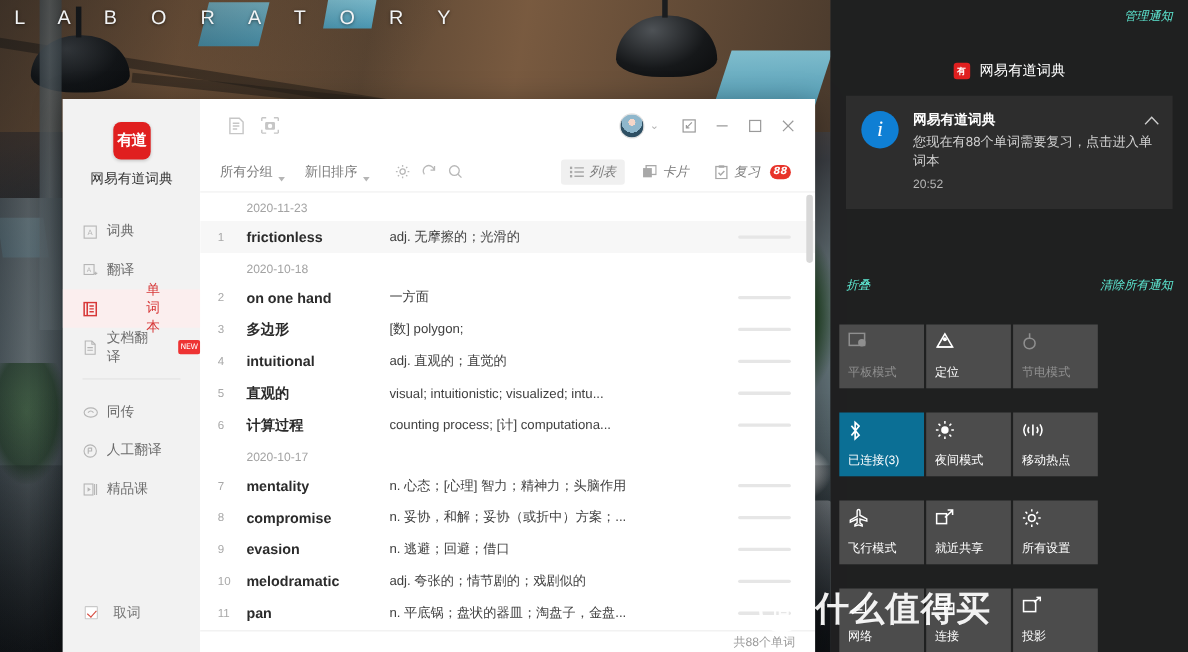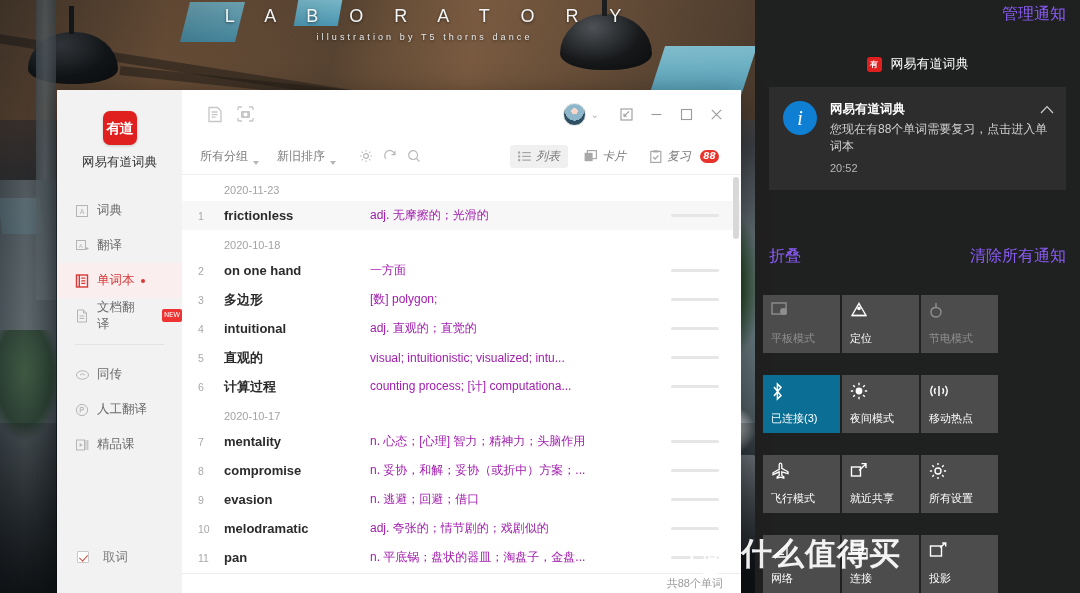--- a/index.html
+++ b/index.html
@@ -50,21 +50,21 @@
     background: linear-gradient(180deg, rgba(24,28,32,.25), rgba(16,19,22,.92));
   }
   .wp-shadow {
     left: 0; top: 0; width: 755px; height: 593px;
     background:
       linear-gradient(120deg, rgba(10,14,18,.55) 0%, rgba(10,14,18,0) 38%),
       linear-gradient(0deg, rgba(8,10,13,.5) 0%, rgba(8,10,13,0) 40%);
   }
 
   
-  .banner { position: absolute; left: 0; top: 6px; width: 846px; text-align: center; pointer-events:none;}
+  .banner { position: absolute; left: 0; top: 6px; width: 846px; text-align: left; pointer-events:none;}
   .banner-title {
     font-size: 18px; letter-spacing: 13px; color: #f2f4f5; font-weight: 400;
     text-shadow: 0 1px 3px rgba(0,0,0,.55);
     padding-left: 13px;
   }
   .banner-sub {
     margin-top: 5px; font-size: 9px; letter-spacing: 3.1px; color: #e6eaec;
     text-shadow: 0 1px 3px rgba(0,0,0,.55);
     padding-left: 3px;
   }
@@ -90,21 +90,21 @@
     letter-spacing: -1px; box-shadow: 0 1px 3px rgba(0,0,0,.18);
   }
   .logo-text { margin-top: 9px; font-size: 12.5px; color: #333; }
 
   .nav { margin-top: 22px; }
   .nav-item {
     height: 35px; display: flex; align-items: center; padding-left: 18px;
     font-size: 12.5px; color: #6b6b6b; cursor: default; position: relative;
   }
   .nav-item .ico { width: 22px; flex: none; display: flex; align-items: center; color: #b5b5b5;}
-  .nav-item.active { background: #fbeeee; color: #d73838; }
+  .nav-item.active { background: #fbeeee; color: #d73838; gap: 36px; }
   .nav-item.active .ico { color: #d73838; }
   .red-dot { width: 4px; height: 4px; border-radius: 50%; background: #d73838; margin-left: 6px; }
   .new-badge {
     margin-left: 21px; background: #e33; color: #fff; font-size: 7px; line-height: 9px;
     padding: 2px 2px; border-radius: 2px; letter-spacing: -0.2px;
     font-family: "DejaVu Sans", sans-serif;
   }
   .nav-sep { height: 1px; background: #e2e2e2; margin: 11px 18px 12px 18px; }
 
   .checks { position: absolute; left: 0; bottom: 22px; width: 100%; }
@@ -165,21 +165,21 @@
   }
   .date-head {
     font-size: 11px; color: #a3a3a3; padding: 9px 0 5px 42px;
   }
   .word-row {
     height: 29px; display: flex; align-items: center; font-size: 13px;
   }
   .word-row.hl { background: #f7f7f7; }
   .w-idx { width: 42px; flex: none; text-align: left; padding-left: 16px; color: #a8a8a8; font-size: 10.5px; }
   .w-term { width: 130px; flex: none; color: #2b2b2b; font-weight: 700; font-size: 13px; }
-  .w-def { flex: 1; color: #a21caf; font-size: 12px; white-space: nowrap; overflow: hidden; text-overflow: ellipsis; padding-right: 12px; margin-left: 16px;}
+  .w-def { flex: 1; color: #404040; font-size: 12px; white-space: nowrap; overflow: hidden; text-overflow: ellipsis; padding-right: 12px;}
   .w-bar { width: 48px; height: 3px; background: #e6e6e6; border-radius: 2px; flex: none; margin-right: 22px;}
 
   .scrollbar-track {
     position: absolute; right: 2px; top: 0; width: 6px; height: 100%;
   }
   .scrollbar-thumb {
     position: absolute; right: 0; top: 2px; width: 6px; height: 62px;
     background: #d8d8d8; border-radius: 3px;
   }
 
@@ -189,21 +189,21 @@
     font-size: 11px; color: #9b9b9b;
   }
 
   
   .action-center {
     position: absolute; right: 0; top: 0; width: 325px; height: 593px;
     background: rgba(31,31,31,.96);
     color: #fff; font-size: 12px;
   }
   .ac-top { height: 28px; display: flex; align-items: center; justify-content: flex-end; padding-right: 14px; }
-  .link { color: #8b5cf6; font-size: 16px; }
+  .link { color: #5eead4; font-size: 11px; font-style: italic; }
   .ac-apphead {
     display: flex; align-items: center; justify-content: center; gap: 9px; margin-top: 27px;
   }
   .youdao-mini {
     width: 15px; height: 15px; border-radius: 3px; background: #e01f1f; color: #fff;
     font-size: 8px; line-height: 15px; text-align: center; font-weight: 700;
     font-family: "DejaVu Sans", sans-serif;
   }
   .ac-appname { font-size: 13px; color: #fff; }
   .toast {
@@ -266,21 +266,20 @@
     <div class="wp-layer wp-pillar" style="left:0px; top:180px; width:56px; height:413px; opacity:.8;"></div>
     <div class="wp-layer wp-greenery" style="left:612px; top:215px; width:150px; height:175px;"></div>
     <div class="wp-layer wp-greenery" style="left:0px; top:330px; width:60px; height:110px; opacity:.7;"></div>
     <div class="wp-layer" style="left:660px; top:400px; width:95px; height:60px; background:radial-gradient(ellipse at 50% 50%, #eceff1 0 50%, rgba(236,239,241,0) 72%); opacity:.9;"></div>
     <div class="wp-layer" style="left:648px; top:455px; width:110px; height:96px; background:linear-gradient(180deg,#cfd8de,#9fb0ba); opacity:.85; border-radius:6px 6px 0 0;"></div>
     <div class="wp-layer wp-floor"></div>
     <div class="wp-layer wp-shadow"></div>
 
     <div class="banner">
       <div class="banner-title">L A B O R A T O R Y</div>
-      <div class="banner-sub">illustration by T5 thorns dance</div>
     </div>
   </div>
 
   <div class="app-window">
 
     <div class="sidebar">
       <div class="logo-wrap">
         <div class="logo-badge">有道</div>
         <div class="logo-text">网易有道词典</div>
       </div>

